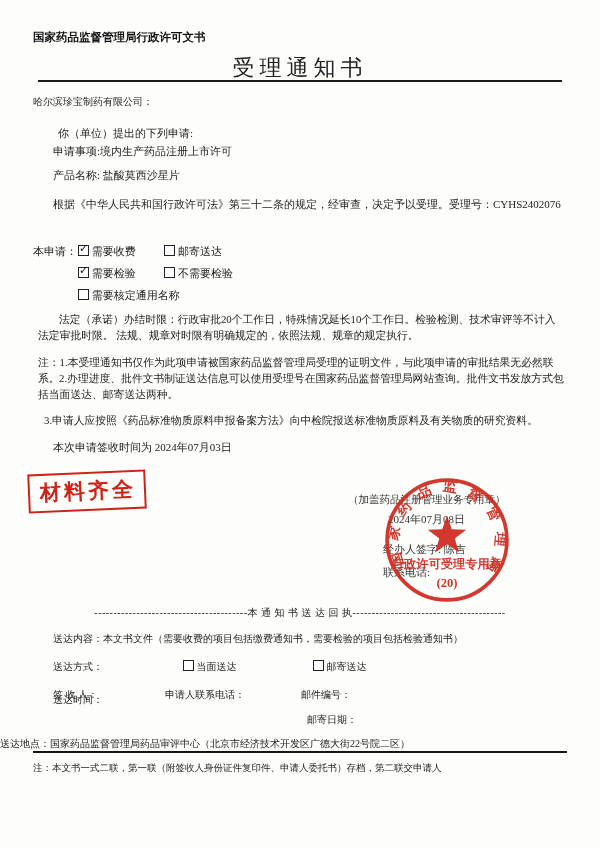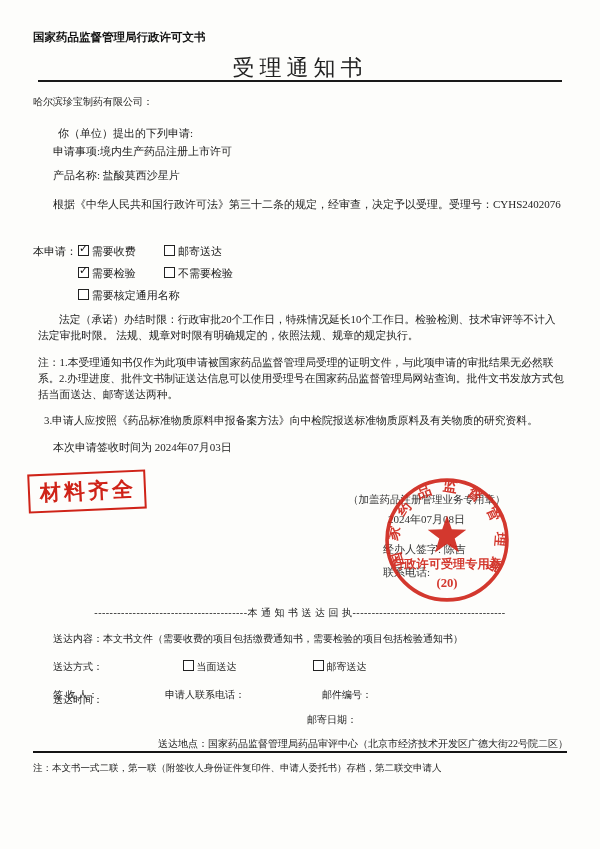--- a/index.html
+++ b/index.html
@@ -104,21 +104,21 @@
   <span class="cbox"><span class="mk"></span></span>
   <span>当面送达</span>
 </div>
 <div class="abs rlabel" style="left:313px;top:660px;">
   <span class="cbox"><span class="mk"></span></span>
   <span>邮寄送达</span>
 </div>
 
 <div class="abs rlabel" style="left:53px;top:688px;">签 收 人：</div>
 <div class="abs rlabel" style="left:165px;top:688px;text-align:right;">申请人联系电话：</div>
-<div class="abs rlabel" style="left:322px;top:688px;">邮件编号：</div>
+<div class="abs rlabel" style="left:301px;top:688px;">邮件编号：</div>
 
 <div class="abs rlabel" style="left:53px;top:693px;">送达时间：</div>
 <div class="abs rlabel" style="left:307px;top:713px;">邮寄日期：</div>
 
-<div class="abs rlabel" style="left:0;top:737px;width:568px;text-align:right;">送达地点：国家药品监督管理局药品审评中心（北京市经济技术开发区广德大街22号院二区）</div>
+<div class="abs rlabel" style="left:0;top:737px;width:568px;text-align:left;">送达地点：国家药品监督管理局药品审评中心（北京市经济技术开发区广德大街22号院二区）</div>
 
 <div class="abs thinline2"></div>
 <div class="abs footer">注：本文书一式二联，第一联（附签收人身份证件复印件、申请人委托书）存档，第二联交申请人</div>
 
 </body></html>

